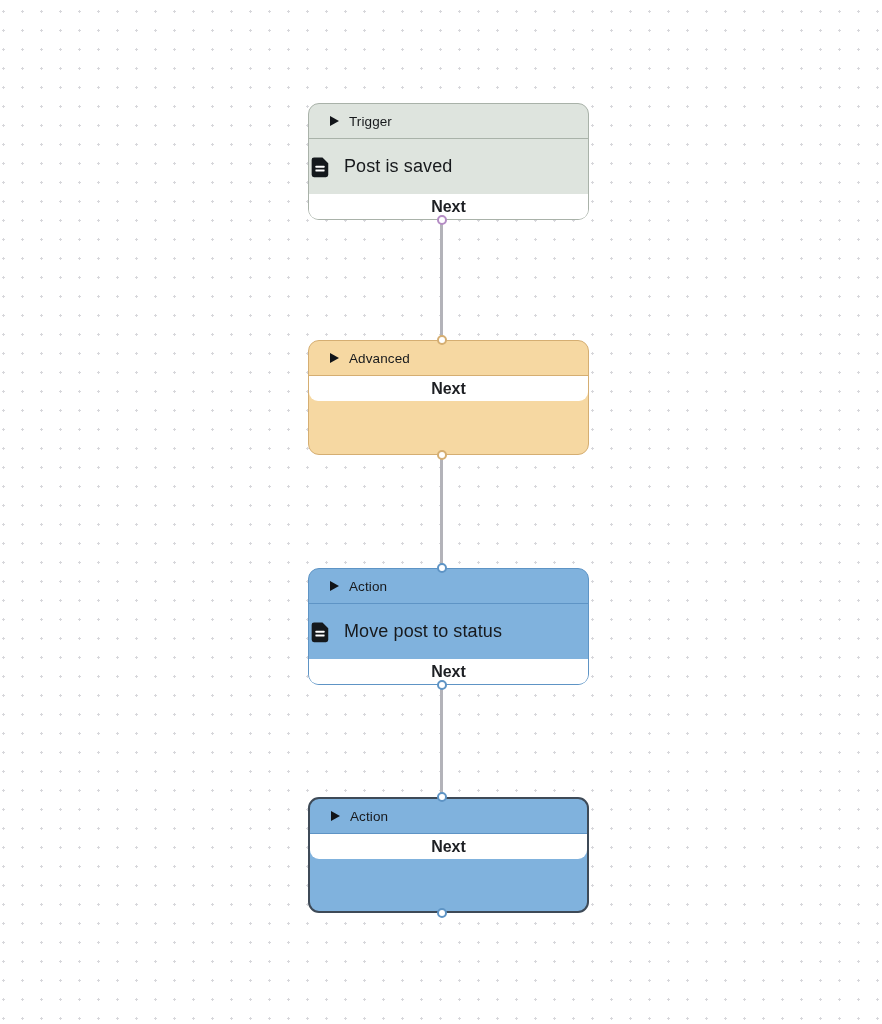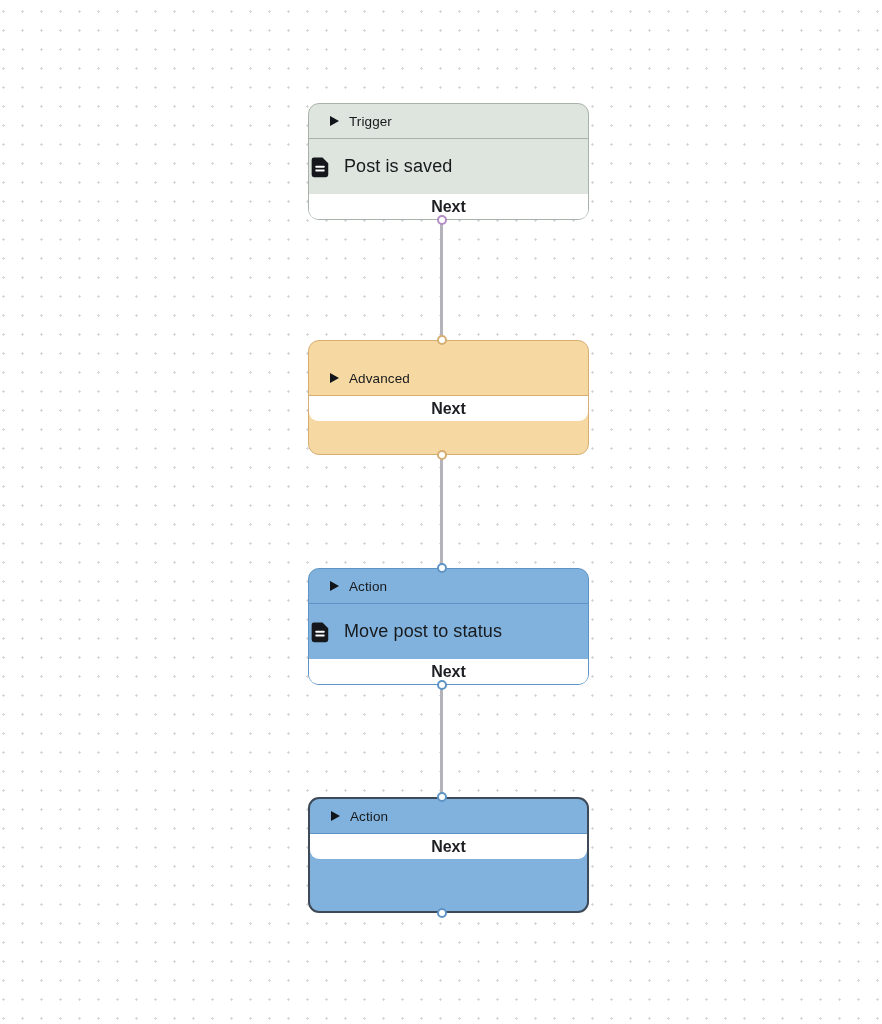--- a/index.html
+++ b/index.html
@@ -102,21 +102,21 @@
         </svg>
       </span>
       <span>Post is saved</span>
     </div>
     <footer class="node-footer">
       <span>Next</span>
     </footer>
   </article>
 
   <article class="node node-2" style="background: rgb(246, 216, 162); border-color: rgb(213, 174, 114);">
-    <header class="node-header" style="border-bottom-color: rgb(213, 174, 114); margin-top: 20px;">
+    <header class="node-header" style="border-bottom-color: rgb(213, 174, 114);">
       <span class="tri-icon">
         <svg viewBox="0 0 9 10" width="9" height="10">
             <polygon points="0,0 9,5 0,10" fill="#111418"></polygon>
           </svg>
       </span>
       <span>Advanced</span>
     </header>
     <footer class="node-footer">
       <span>Next</span>
     </footer>

